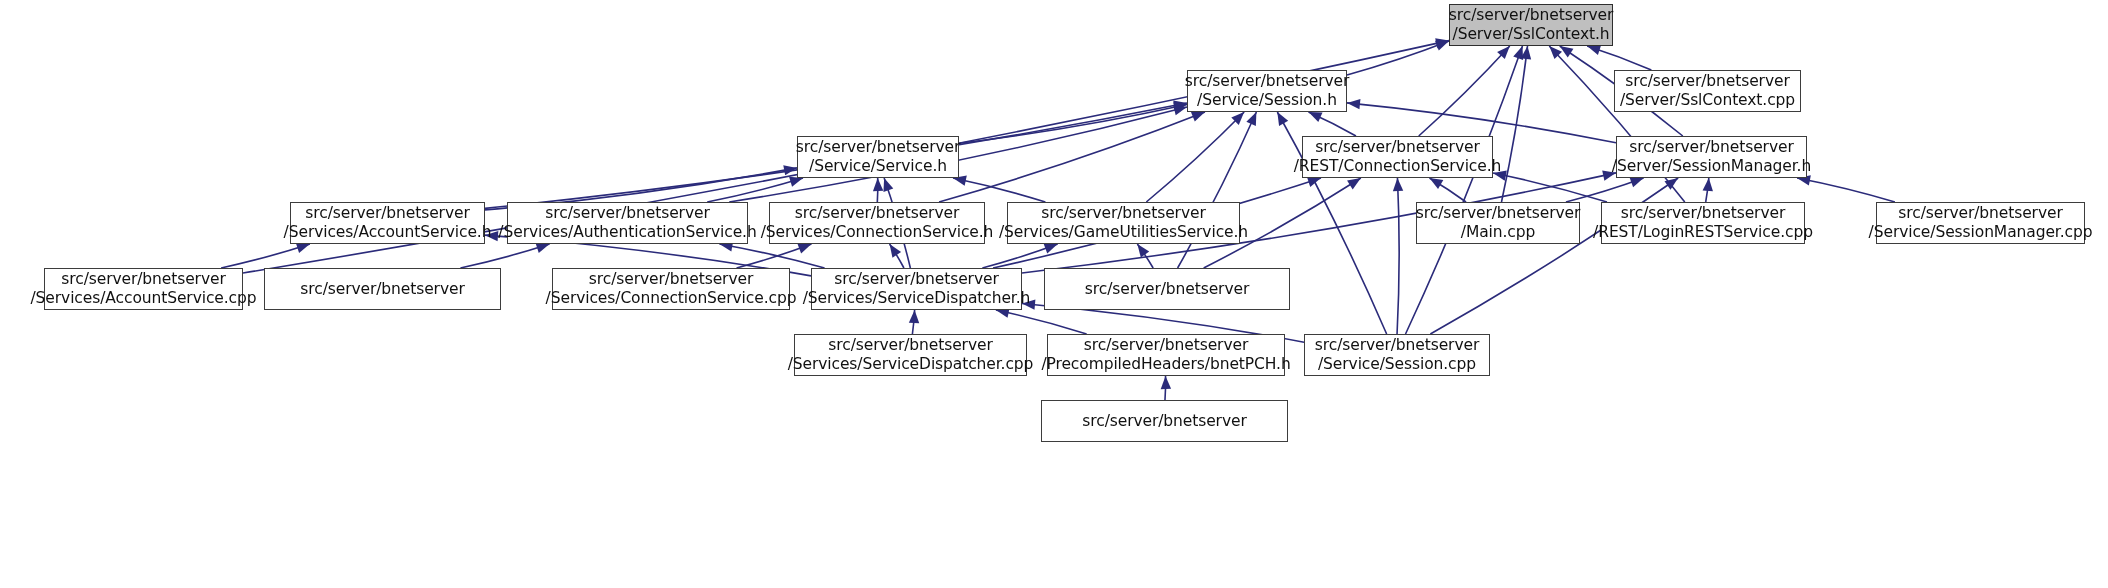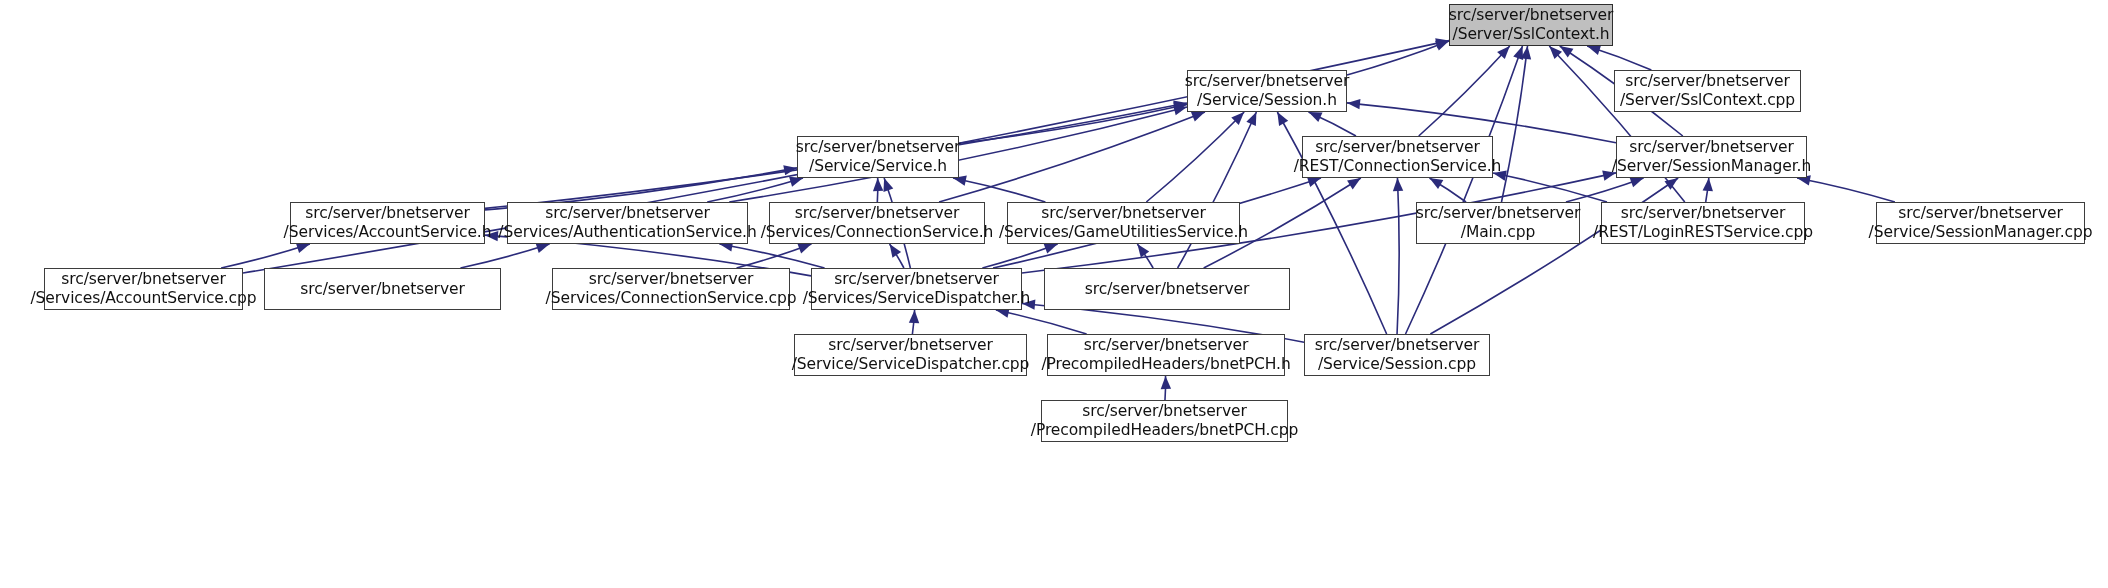--- a/index.html
+++ b/index.html
@@ -218,28 +218,27 @@
       </div>
       <div class="node-box" style="left: 811px; top: 268px; width: 211px; height: 42px;">
         <span class="node-line">src/server/bnetserver</span>
         <span class="node-line">/Services/ServiceDispatcher.h</span>
       </div>
       <div class="node-box" style="left: 1044px; top: 268px; width: 246px; height: 42px;">
         <span class="node-line">src/server/bnetserver</span>
       </div>
       <div class="node-box" style="left: 794px; top: 334px; width: 233px; height: 42px;">
         <span class="node-line">src/server/bnetserver</span>
-        <span class="node-line">/Service/ServiceDispatcher.cpp</span>
+        <span class="node-line">/Services/ServiceDispatcher.cpp</span>
       </div>
       <div class="node-box" style="left: 1047px; top: 334px; width: 238px; height: 42px;">
         <span class="node-line">src/server/bnetserver</span>
         <span class="node-line">/PrecompiledHeaders/bnetPCH.h</span>
       </div>
       <div class="node-box" style="left: 1304px; top: 334px; width: 186px; height: 42px;">
         <span class="node-line">src/server/bnetserver</span>
         <span class="node-line">/Service/Session.cpp</span>
       </div>
       <div class="node-box" style="left: 1041px; top: 400px; width: 247px; height: 42px;">
         <span class="node-line">src/server/bnetserver</span>
-        <span class="node-line">/PrecompiledHeaders/bnetPCH.cpp</span>
       </div>
     </div>
 </div>
 
 </body></html>

